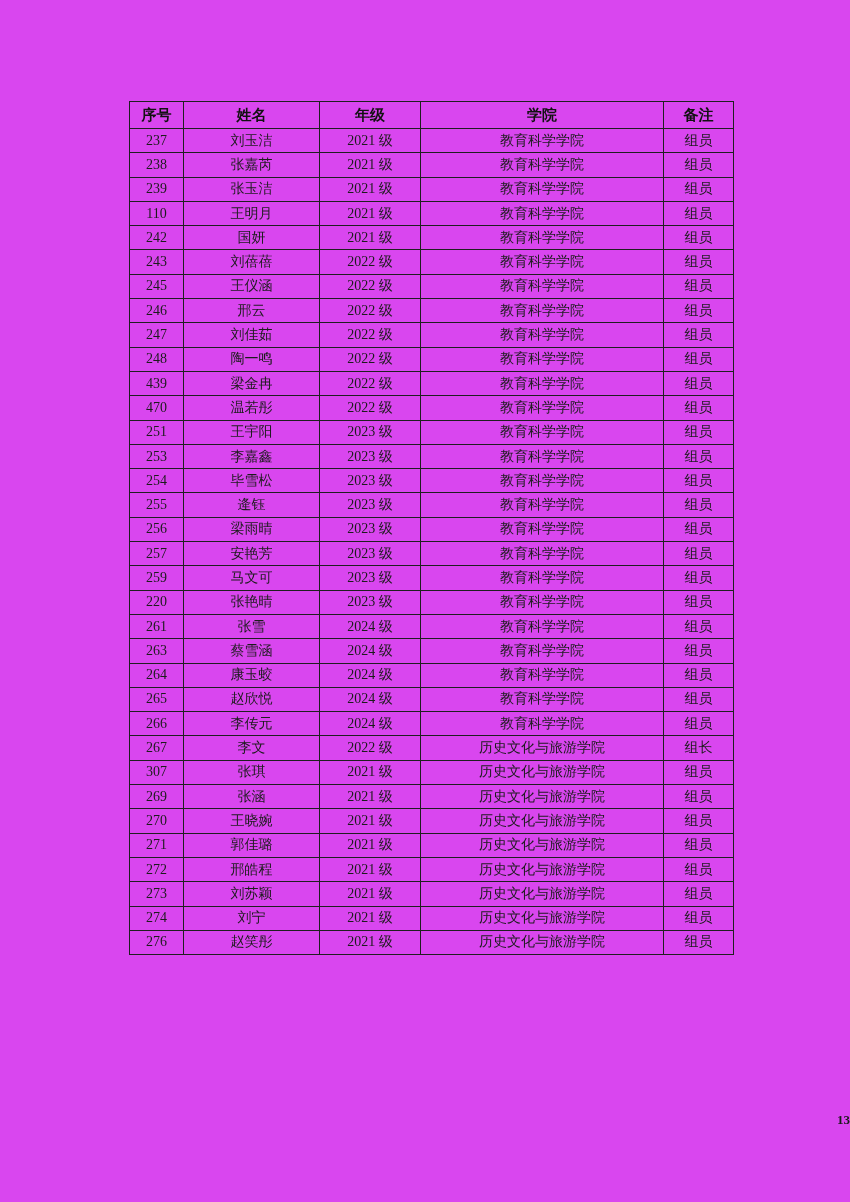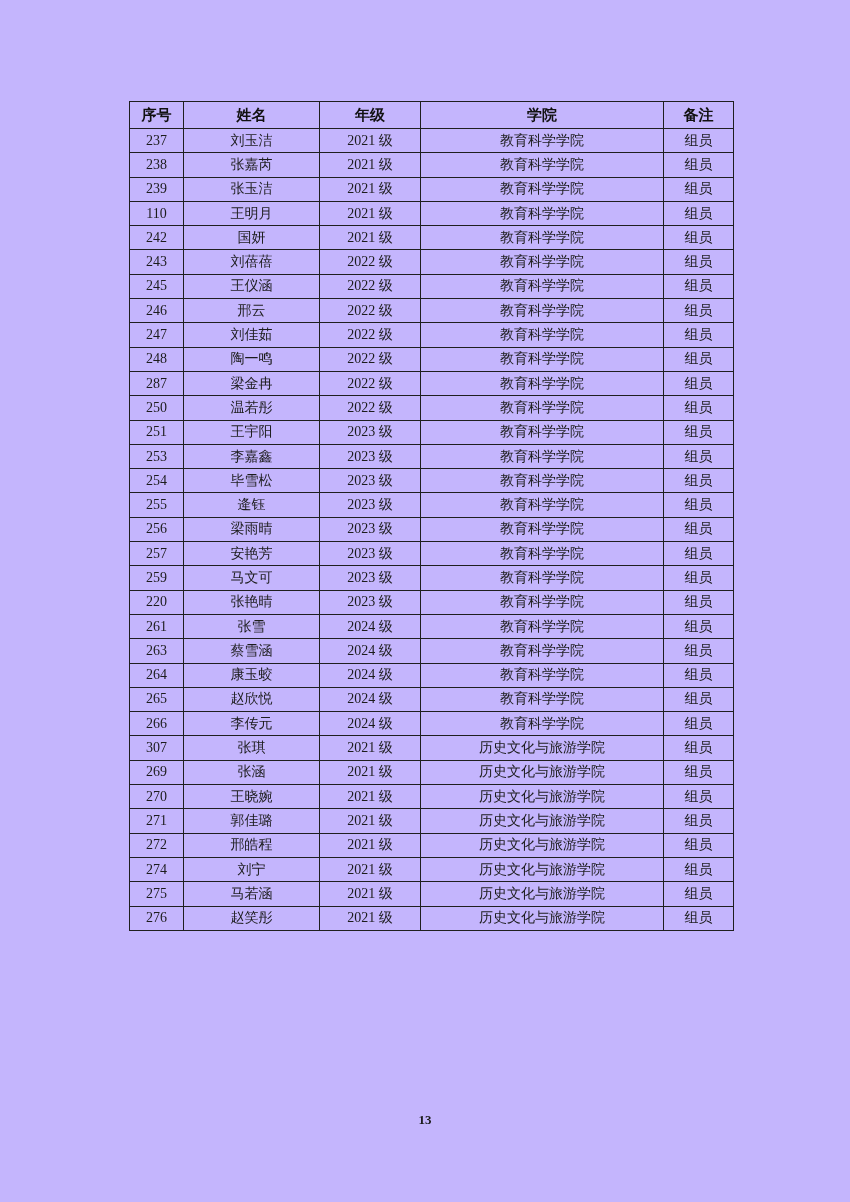--- a/index.html
+++ b/index.html
@@ -4,21 +4,21 @@
 <style>
   html, body {
     margin: 0;
     padding: 0;
     background: #ffffff;
   }
   .page {
     position: relative;
     width: 850px;
     height: 1202px;
-    background: #c4b5fd;
+    background: #d946ef;
     font-family: "Liberation Serif", "DejaVu Serif", serif;
     color: #1a1a1a;
     overflow: hidden;
   }
   table.roster {
     position: absolute;
     left: 129px;
     top: 101px;
     width: 604px;
     border-collapse: collapse;
@@ -48,21 +48,21 @@
   col.c-no      { width: 54px; }
   col.c-name    { width: 136px; }
   col.c-grade   { width: 101px; }
   col.c-college { width: 243px; }
   col.c-note    { width: 70px; }
   .page-number {
     position: absolute;
     left: 0;
     right: 0;
     top: 1112px;
-    text-align: center;
+    text-align: right;
     font-size: 13px;
     font-weight: bold;
     color: #1a1a1a;
     font-family: "Liberation Serif", "DejaVu Serif", serif;
   }
 </style>
 </head>
 <body>
 
 <div class="page">
@@ -149,28 +149,28 @@
     <td>组员</td>
   </tr>
         <tr>
     <td>248</td>
     <td>陶一鸣</td>
     <td>2022 级</td>
     <td>教育科学学院</td>
     <td>组员</td>
   </tr>
         <tr>
-    <td>287</td>
+    <td>439</td>
     <td>梁金冉</td>
     <td>2022 级</td>
     <td>教育科学学院</td>
     <td>组员</td>
   </tr>
         <tr>
-    <td>250</td>
+    <td>470</td>
     <td>温若彤</td>
     <td>2022 级</td>
     <td>教育科学学院</td>
     <td>组员</td>
   </tr>
         <tr>
     <td>251</td>
     <td>王宇阳</td>
     <td>2023 级</td>
     <td>教育科学学院</td>
@@ -254,20 +254,27 @@
     <td>组员</td>
   </tr>
         <tr>
     <td>266</td>
     <td>李传元</td>
     <td>2024 级</td>
     <td>教育科学学院</td>
     <td>组员</td>
   </tr>
         <tr>
+    <td>267</td>
+    <td>李文</td>
+    <td>2022 级</td>
+    <td>历史文化与旅游学院</td>
+    <td>组长</td>
+  </tr>
+        <tr>
     <td>307</td>
     <td>张琪</td>
     <td>2021 级</td>
     <td>历史文化与旅游学院</td>
     <td>组员</td>
   </tr>
         <tr>
     <td>269</td>
     <td>张涵</td>
     <td>2021 级</td>
@@ -289,34 +296,34 @@
     <td>组员</td>
   </tr>
         <tr>
     <td>272</td>
     <td>邢皓程</td>
     <td>2021 级</td>
     <td>历史文化与旅游学院</td>
     <td>组员</td>
   </tr>
         <tr>
+    <td>273</td>
+    <td>刘苏颖</td>
+    <td>2021 级</td>
+    <td>历史文化与旅游学院</td>
+    <td>组员</td>
+  </tr>
+        <tr>
     <td>274</td>
     <td>刘宁</td>
     <td>2021 级</td>
     <td>历史文化与旅游学院</td>
     <td>组员</td>
   </tr>
         <tr>
-    <td>275</td>
-    <td>马若涵</td>
-    <td>2021 级</td>
-    <td>历史文化与旅游学院</td>
-    <td>组员</td>
-  </tr>
-        <tr>
     <td>276</td>
     <td>赵笑彤</td>
     <td>2021 级</td>
     <td>历史文化与旅游学院</td>
     <td>组员</td>
   </tr>
       </tbody>
   </table>
 
   <div class="page-number">13</div>

